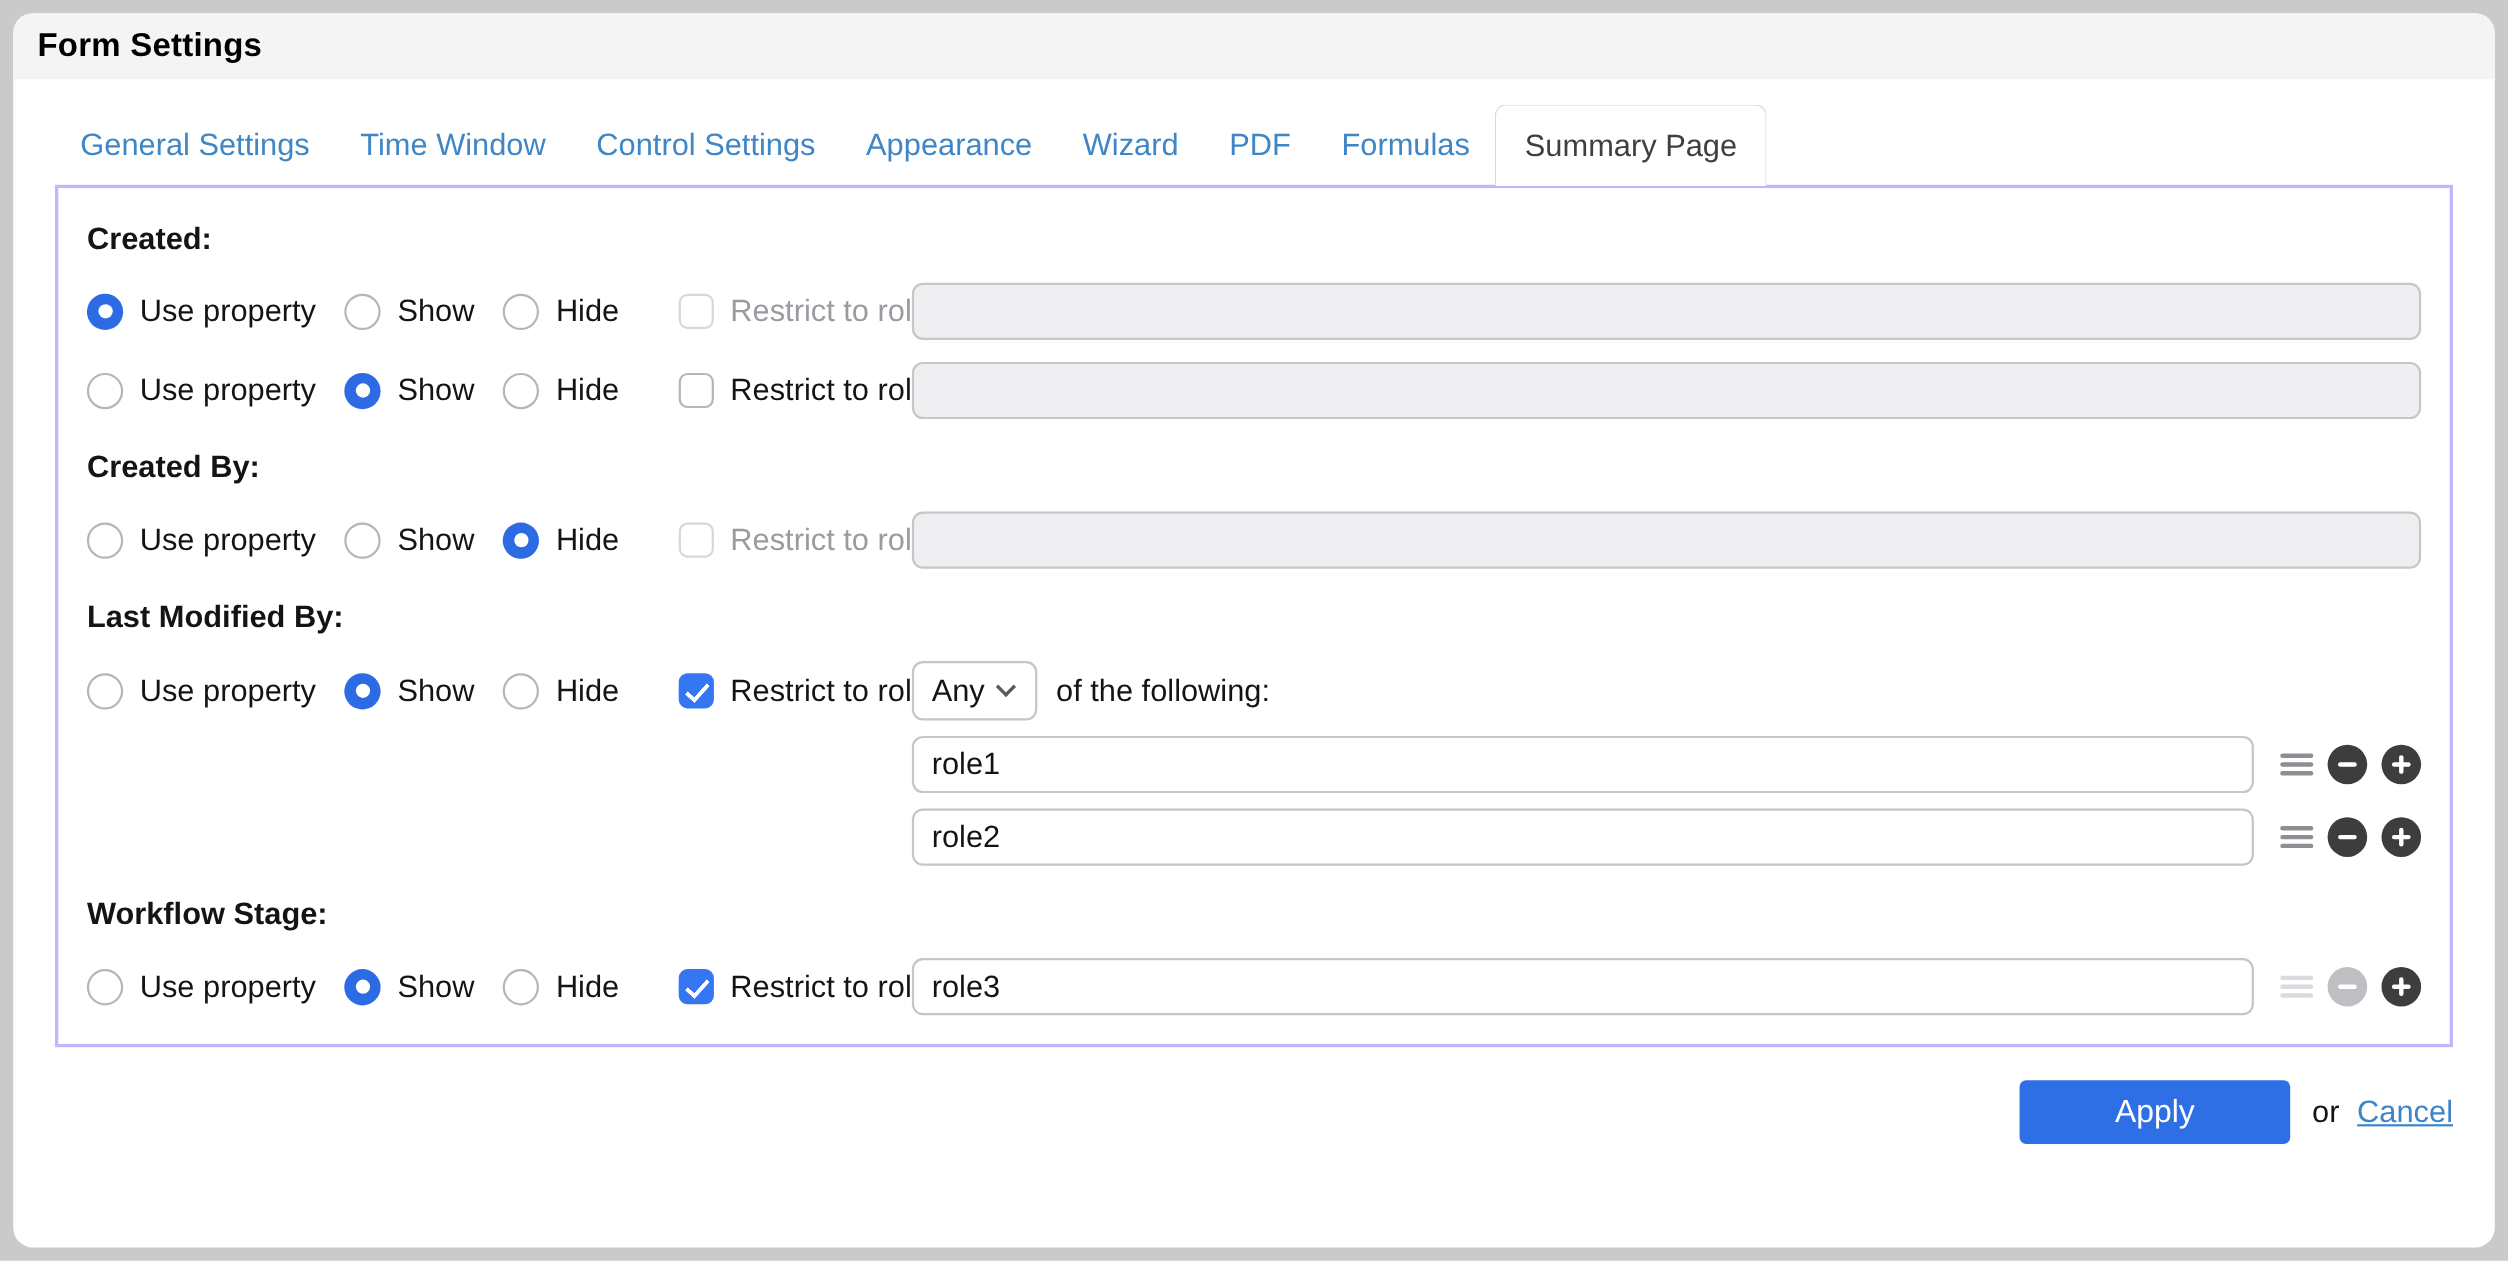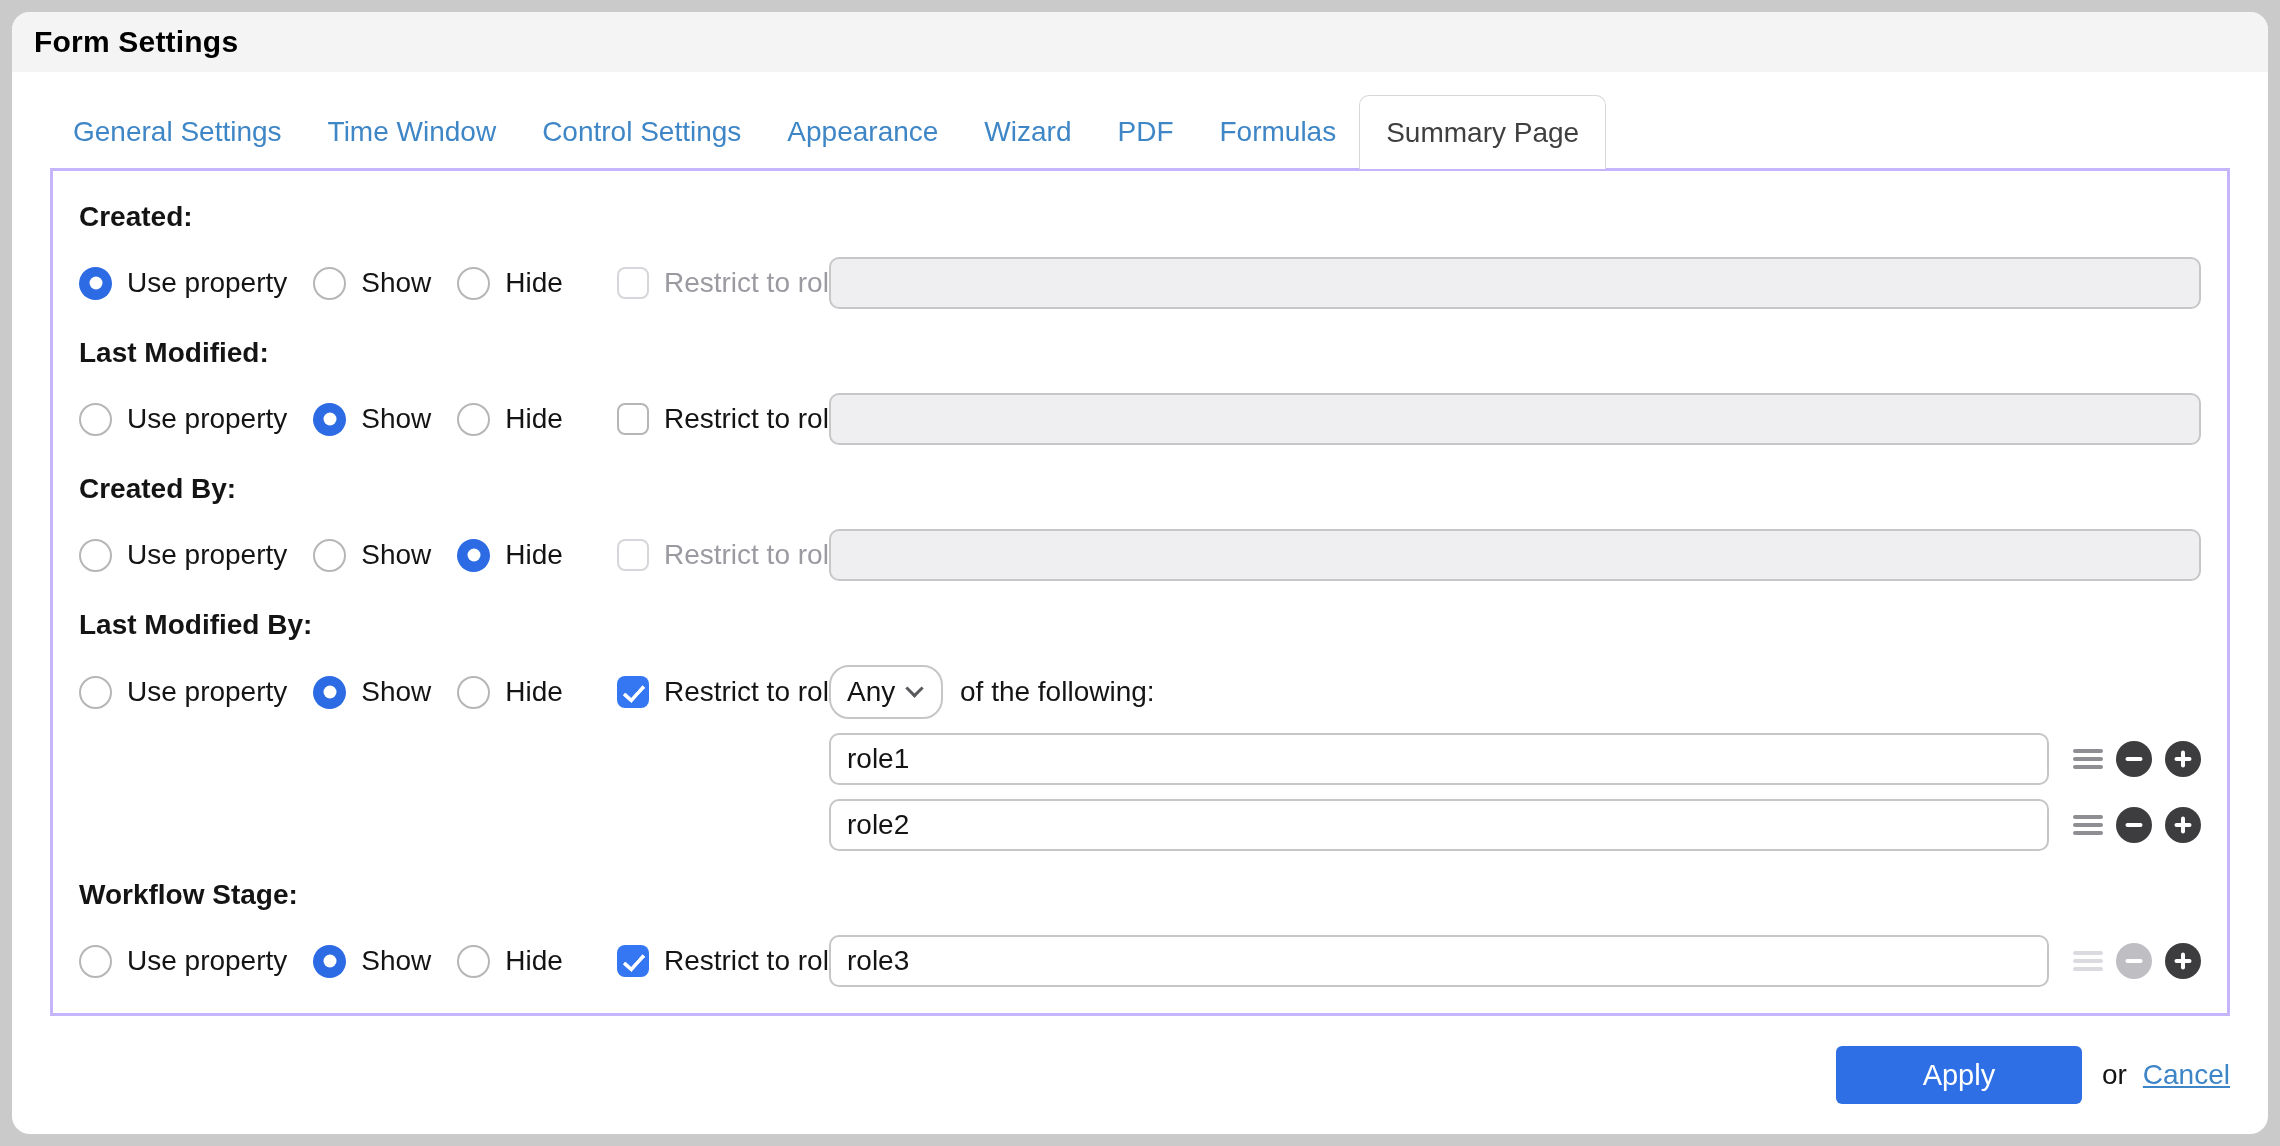--- a/index.html
+++ b/index.html
@@ -135,21 +135,21 @@
   }
   .text-input:disabled, .text-input.off {
     background: #efeef0;
     border-color: #c7c6c8;
   }
   
   .right { flex: 1; display: flex; flex-direction: column; min-width: 0; }
   .match-line { display: flex; align-items: center; height: 54px; }
   .select {
     height: 54px; width: 114px;
-    border: 2px solid #c6c5c8; border-radius: 20px;
+    border: 2px solid #c6c5c8; border-radius: 10px;
     background: #fff;
     display: flex; align-items: center;
     padding: 0 14px 0 16px;
     cursor: pointer;
   }
   .select-value { font-size: 28px; color: #141414; }
   .chev {
     width: 13px; height: 13px;
     border-right: 3px solid #5a5a5e;
     border-bottom: 3px solid #5a5a5e;
@@ -256,21 +256,20 @@
             <label class="opt check-opt">
               <span class="checkbox disabled"></span>
               <span class="opt-label disabled">Restrict to role</span>
             </label>
           </div>
           <input class="text-input off" disabled="" value="" style="">
         </div>
       </section>
 
       <section>
-        <div class="field-label">Last Modified:</div>
         <div class="row">
           <div class="controls">
             <label class="opt">
               <span class="radio"></span>
               <span class="opt-label">Use property</span>
             </label>
             <label class="opt">
               <span class="radio on"></span>
               <span class="opt-label">Show</span>
             </label>

